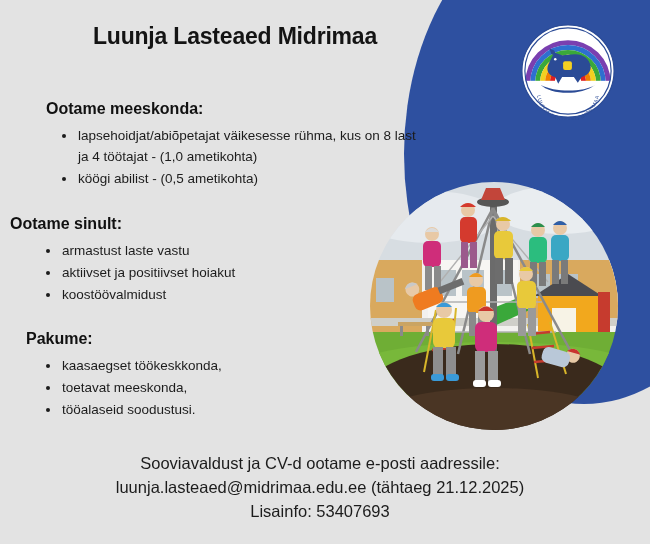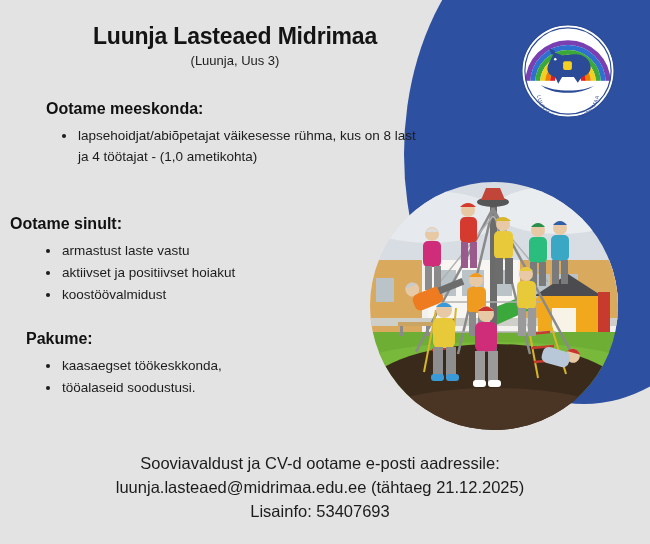--- a/index.html
+++ b/index.html
@@ -352,43 +352,44 @@
       </g>
 
       <rect x="28" y="140" width="34" height="4" fill="#caa463"></rect>
       <rect x="30" y="144" width="3" height="10" fill="#8a8a8a"></rect>
       <rect x="56" y="144" width="3" height="10" fill="#8a8a8a"></rect>
     </svg>
   </div>
 
   <div class="header">
     <div class="title">Luunja Lasteaed Midrimaa</div>
-    <div class="subtitle">(Luunja, Uus 3)</div>
   </div>
 
   <div class="section" id="sec-team">
     <div class="sec-head">Ootame meeskonda:</div>
     <ul class="bullets">
       <li><b>lapsehoidjat/abiõpetajat</b><span> väikesesse rühma, kus on 8 last ja 4 töötajat - (1,0 ametikohta)</span></li>
+      <li><b>köögi abilist</b><span> - (0,5 ametikohta)</span></li>
     </ul>
   </div>
 
   <div class="section" id="sec-you">
     <div class="sec-head">Ootame sinult:</div>
     <ul class="bullets">
       <li><span>armastust laste vastu</span></li>
       <li><span>aktiivset ja positiivset hoiakut</span></li>
       <li><span>koostöövalmidust</span></li>
     </ul>
   </div>
 
   <div class="section" id="sec-offer">
     <div class="sec-head">Pakume:</div>
     <ul class="bullets">
       <li><span>kaasaegset töökeskkonda,</span></li>
+      <li><span>toetavat meeskonda,</span></li>
       <li><span>tööalaseid soodustusi.</span></li>
     </ul>
   </div>
 
   <div class="footer">
     <div>Sooviavaldust ja CV-d ootame e-posti aadressile:</div>
     <div>luunja.lasteaed@midrimaa.edu.ee (tähtaeg 21.12.2025)</div>
     <div>Lisainfo: 53407693</div>
   </div>
 

